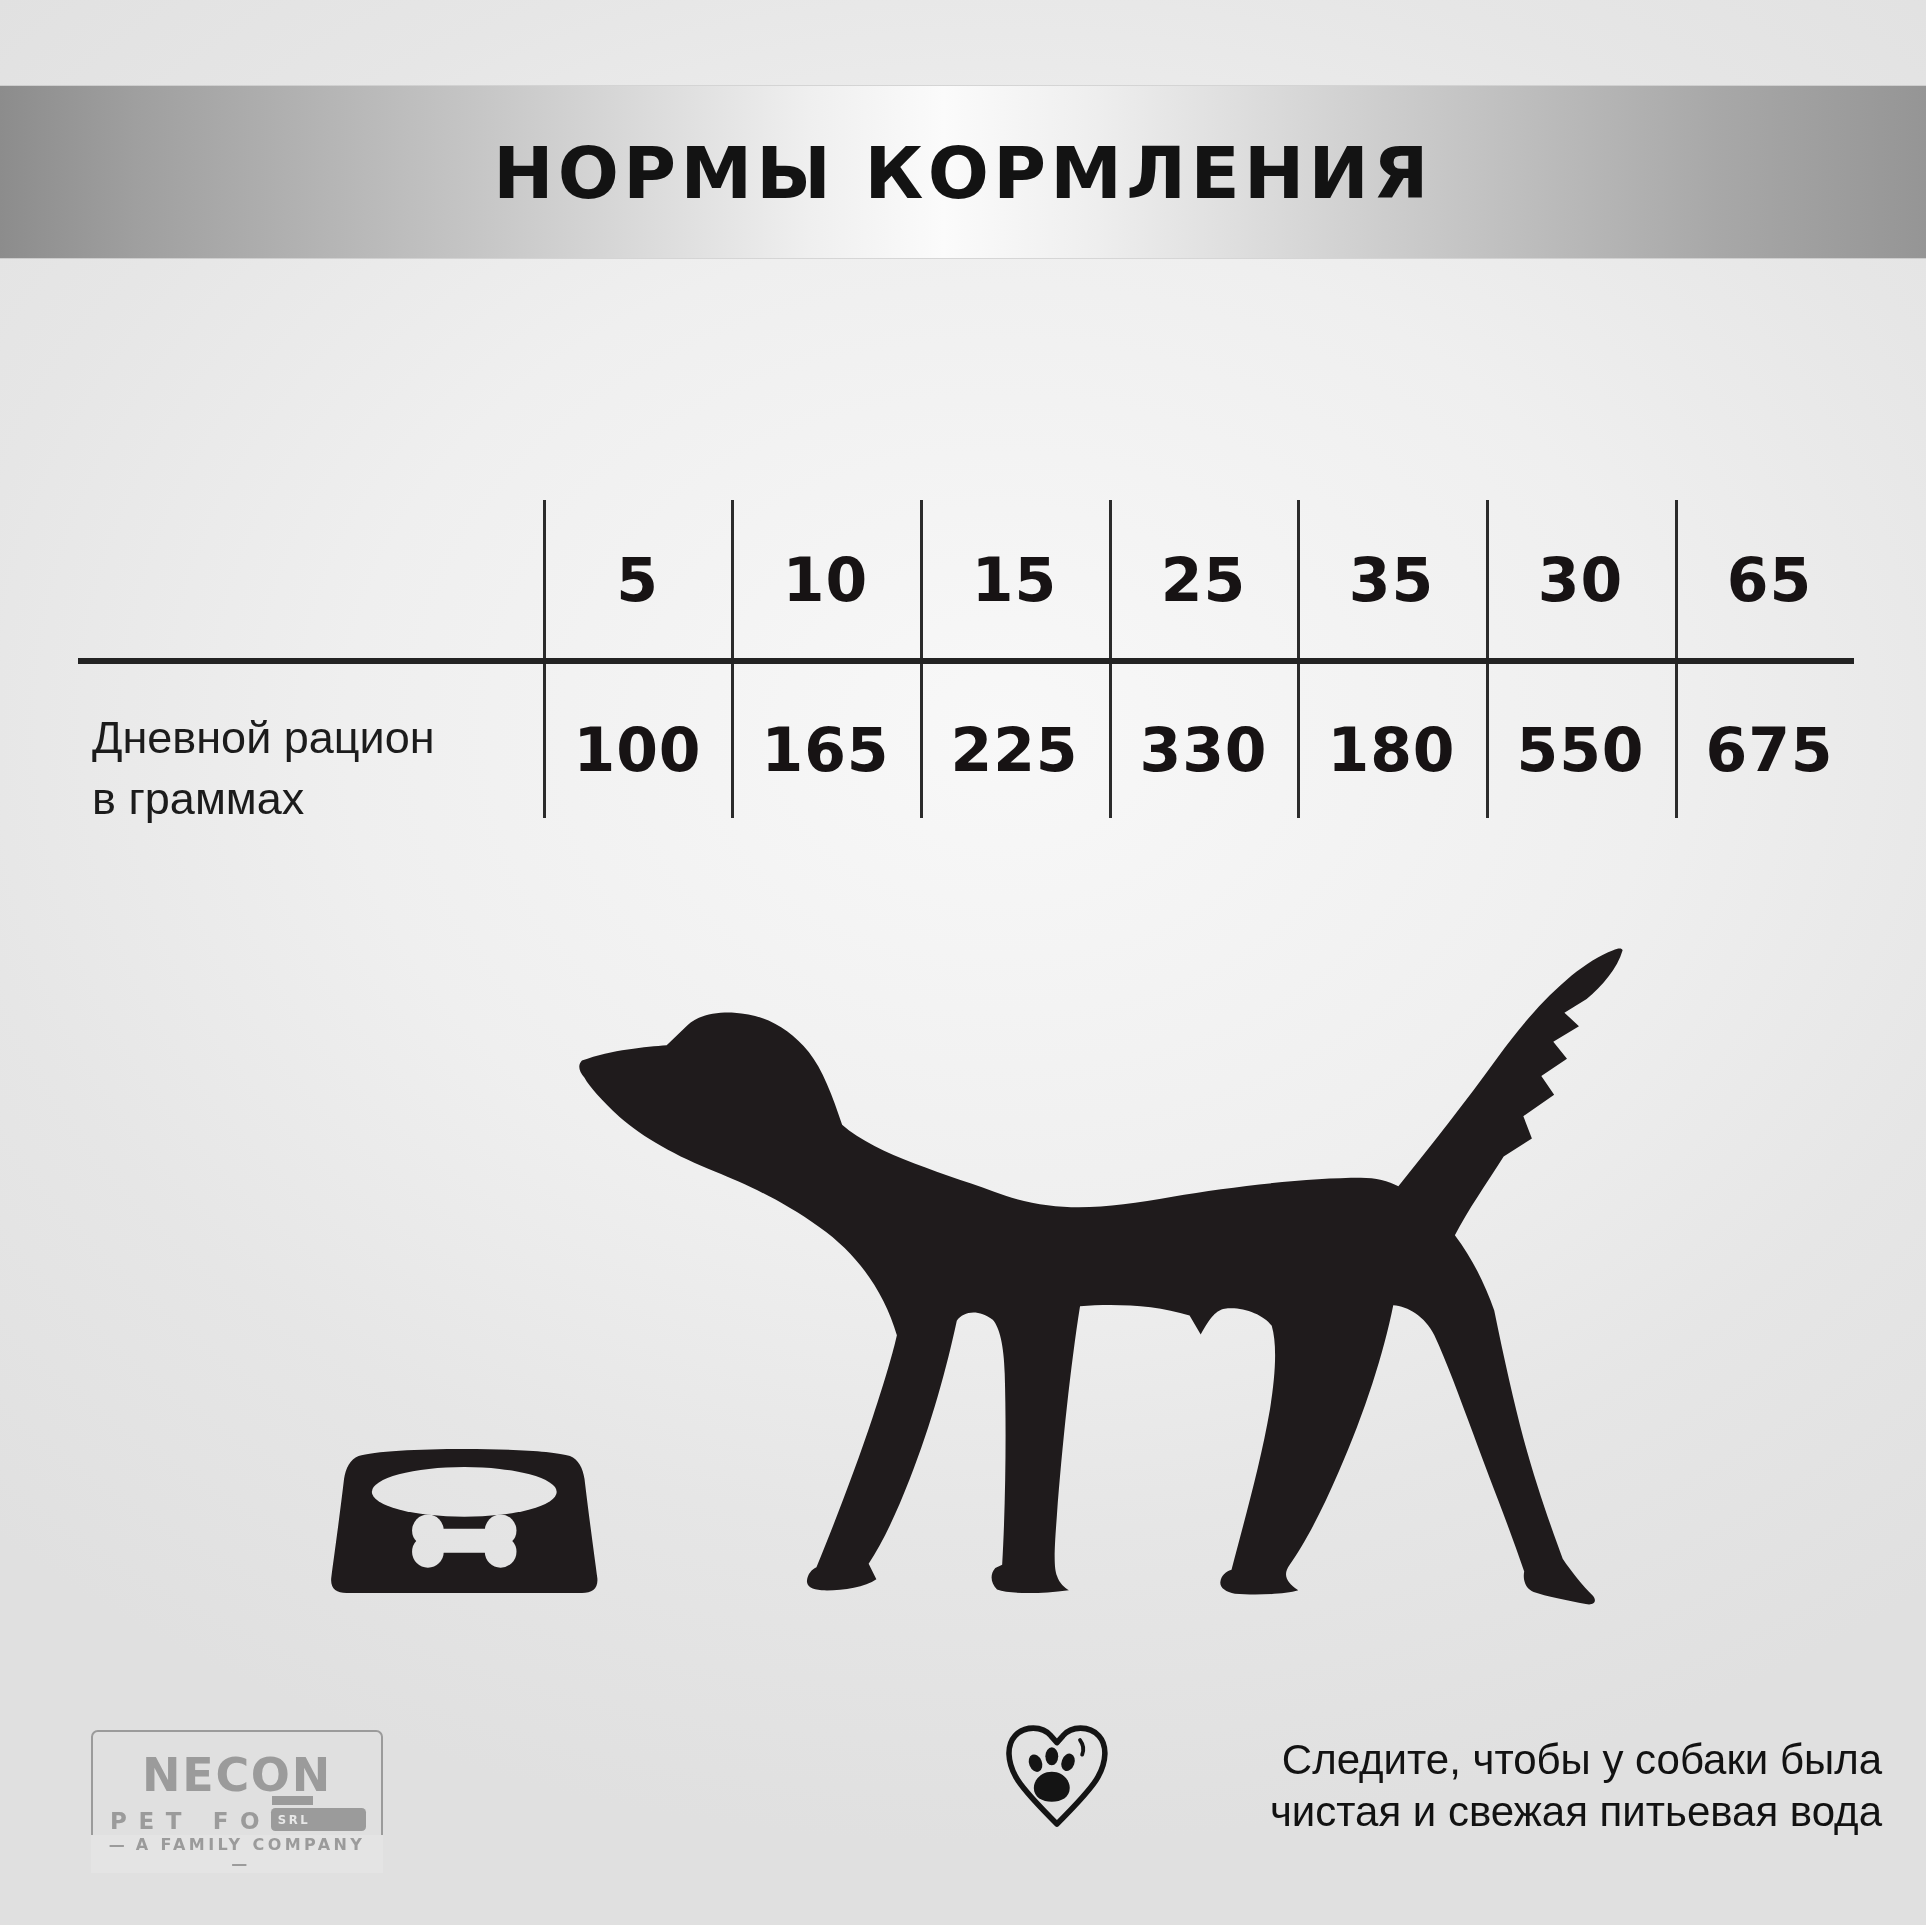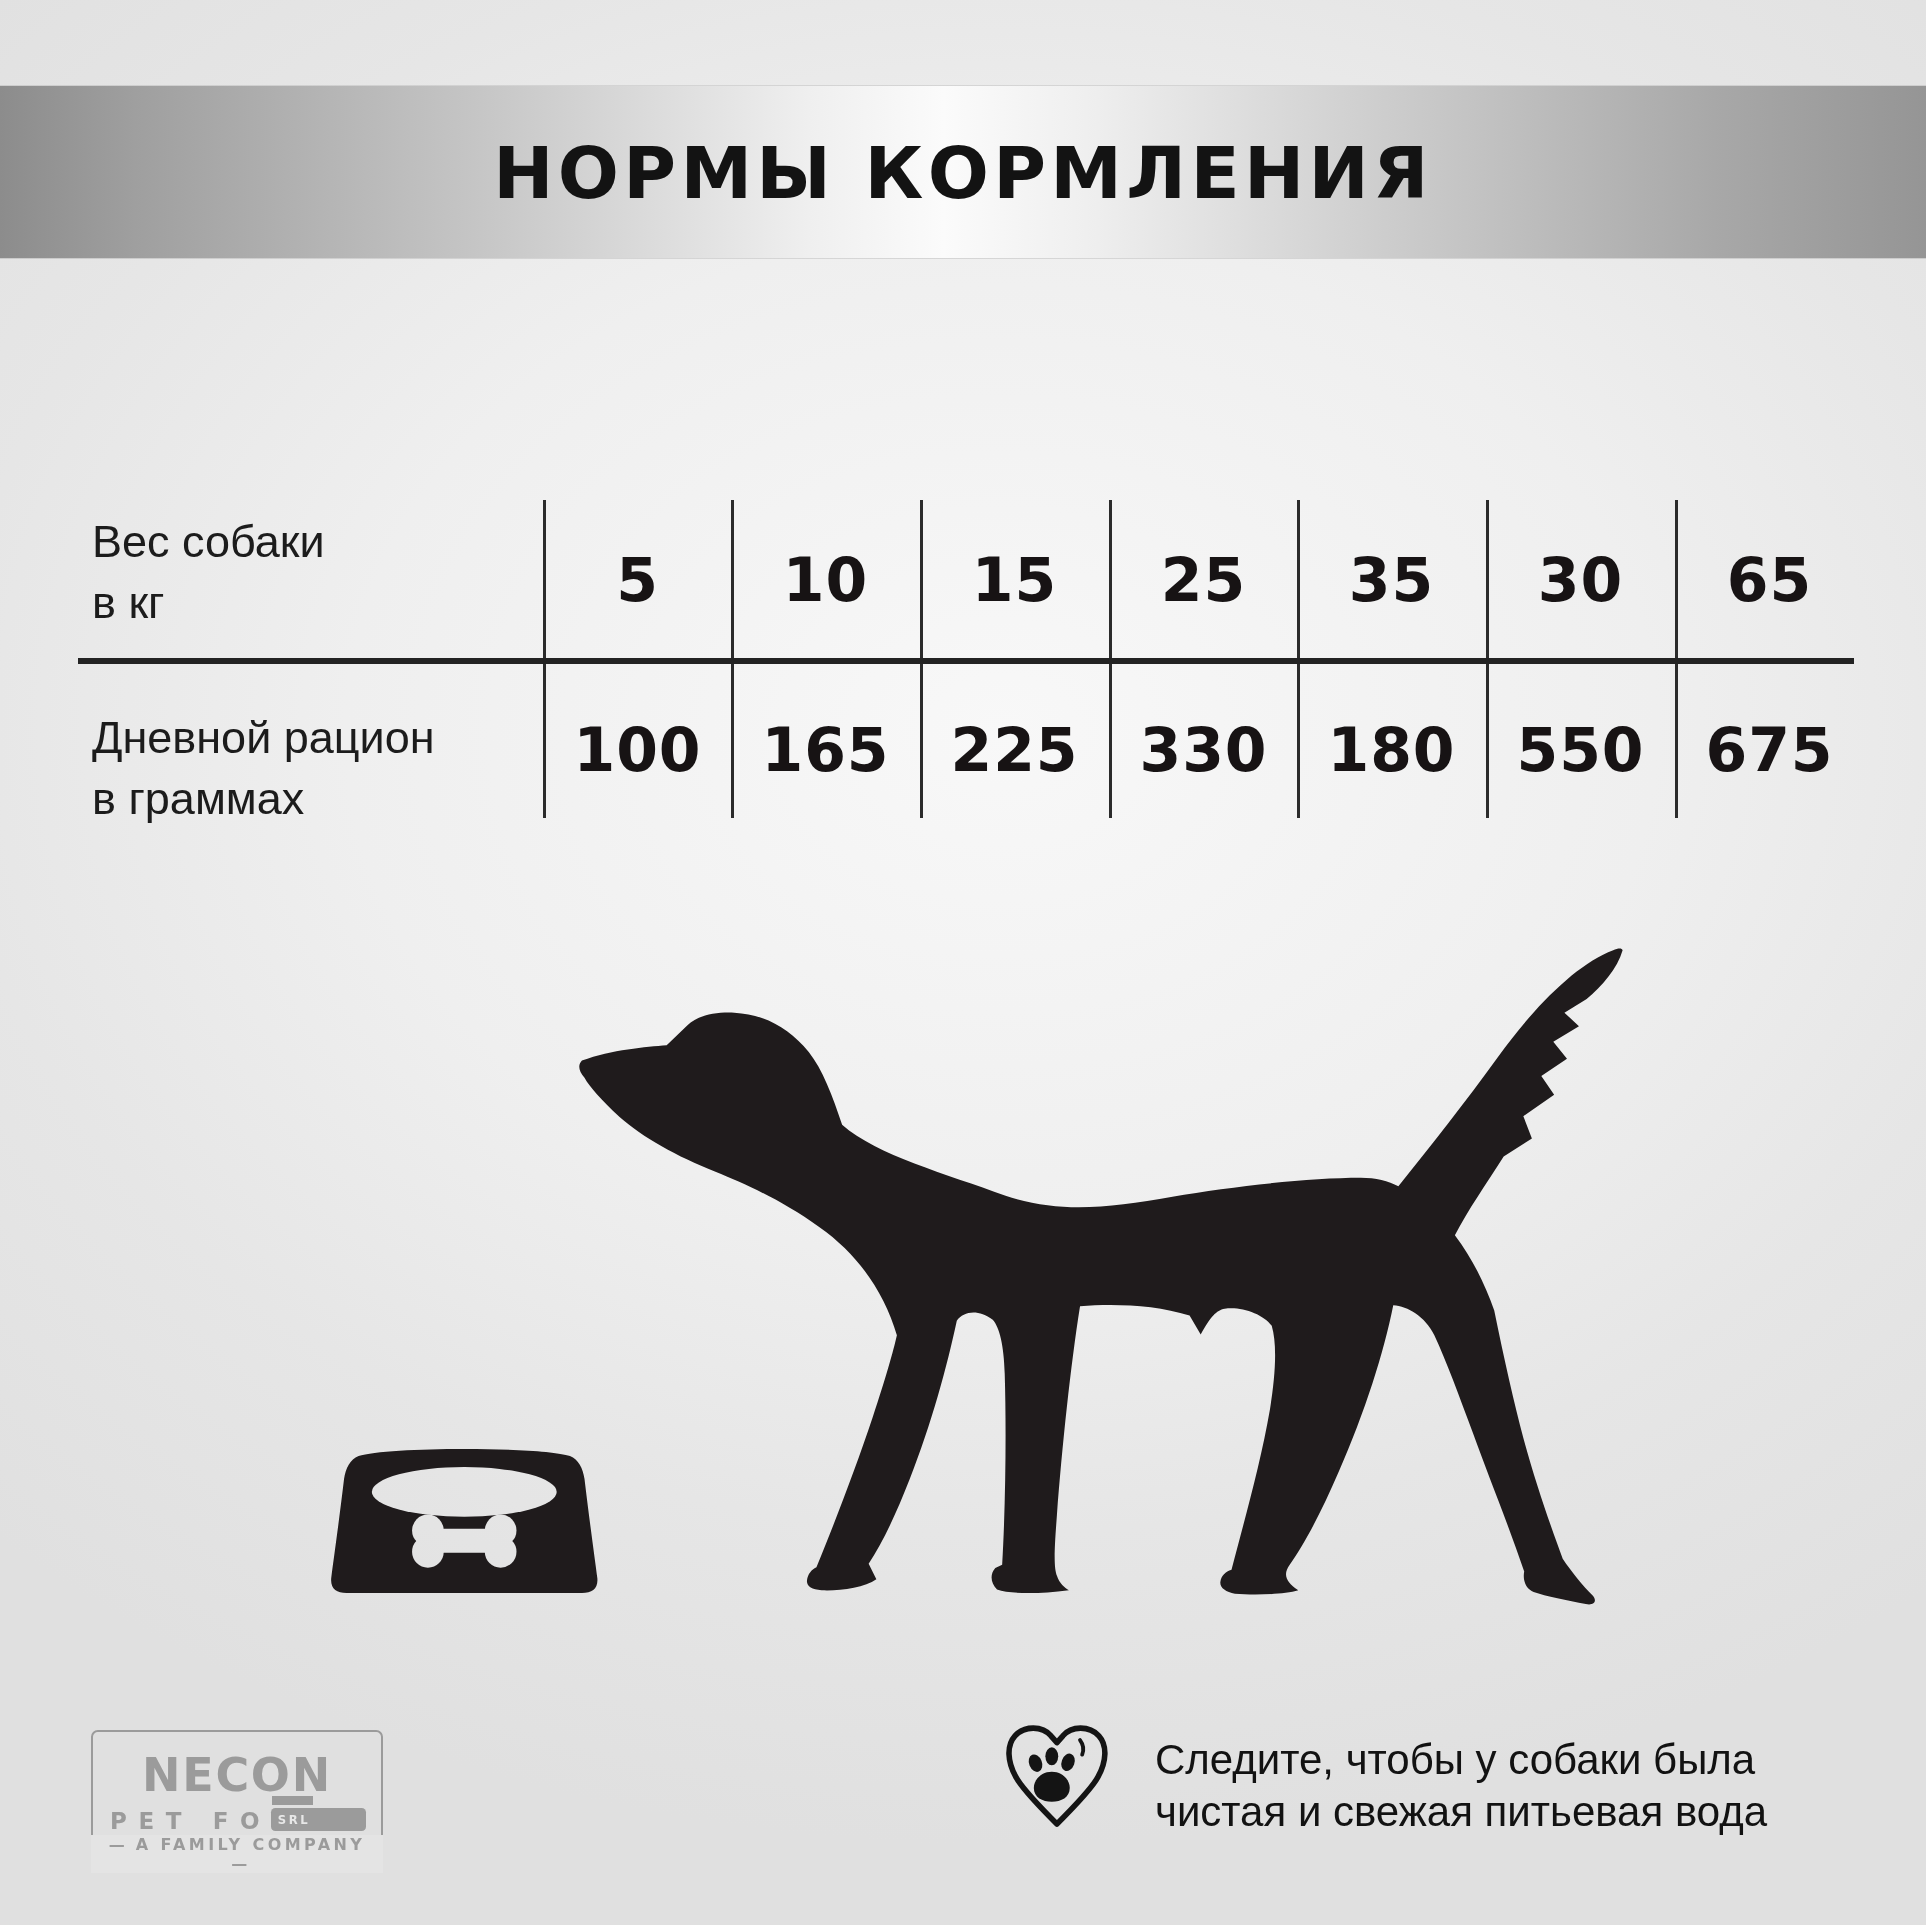--- a/index.html
+++ b/index.html
@@ -35,34 +35,30 @@
   .logo-obar{position:absolute;left:272px;top:1796px;width:41px;height:9.4px;background:#9b9b9b;}
   .logo-line2{position:absolute;left:110px;top:1810px;color:#9b9b9b;font-weight:700;font-size:23px;line-height:23px;letter-spacing:11.6px;}
   .logo-badge{position:absolute;left:271px;top:1808px;width:95px;height:23px;background:#9b9b9b;border-radius:4.3px;
     color:#e7e7e7;font-weight:700;font-size:11.6px;line-height:24px;letter-spacing:2.6px;padding-left:6.8px;box-sizing:border-box;}
   .logo-tagline{position:absolute;left:91px;top:1835px;width:292px;text-align:center;}
   .logo-tagline span{display:inline-block;background:#e4e4e4;padding:0 6px;color:#9b9b9b;font-weight:700;font-size:16px;line-height:19px;letter-spacing:3.4px;}
   .logo-tagline span::before{content:"—";margin-right:7.7px;}
   .logo-tagline span::after{content:"—";margin-left:7.7px;}
   
   .note{position:absolute;left:1155px;top:1734px;width:727px;color:#121212;
-    font-family:"Liberation Sans","DejaVu Sans",sans-serif;font-size:42px;line-height:52px;font-weight:400;}
+    font-family:"Liberation Sans","DejaVu Sans",sans-serif;font-size:42px;line-height:52px;font-weight:400;text-align:right;}
 </style>
 </head>
 <body>
 
 <div class="canvas">
 
   <div class="band"></div>
   <div class="band-title">НОРМЫ КОРМЛЕНИЯ</div>
 
-  <div class="row-label" style="top:511px;">
-    <span>Вес собаки</span>
-    <span class="l2">в кг</span>
-  </div>
   <div class="row-label" style="top:707px;">
     <span>Дневной рацион</span>
     <span class="l2">в граммах</span>
   </div>
 
   <div class="vline" style="left:543px;"></div>
   <div class="vline" style="left:731px;"></div>
   <div class="vline" style="left:920px;"></div>
   <div class="vline" style="left:1109px;"></div>
   <div class="vline" style="left:1297px;"></div>

